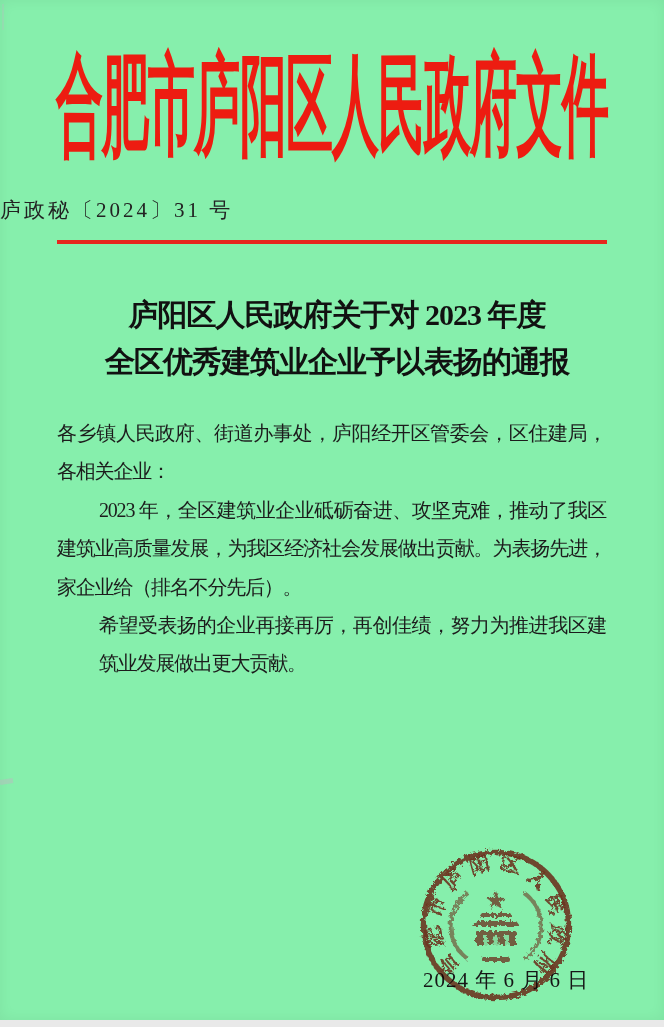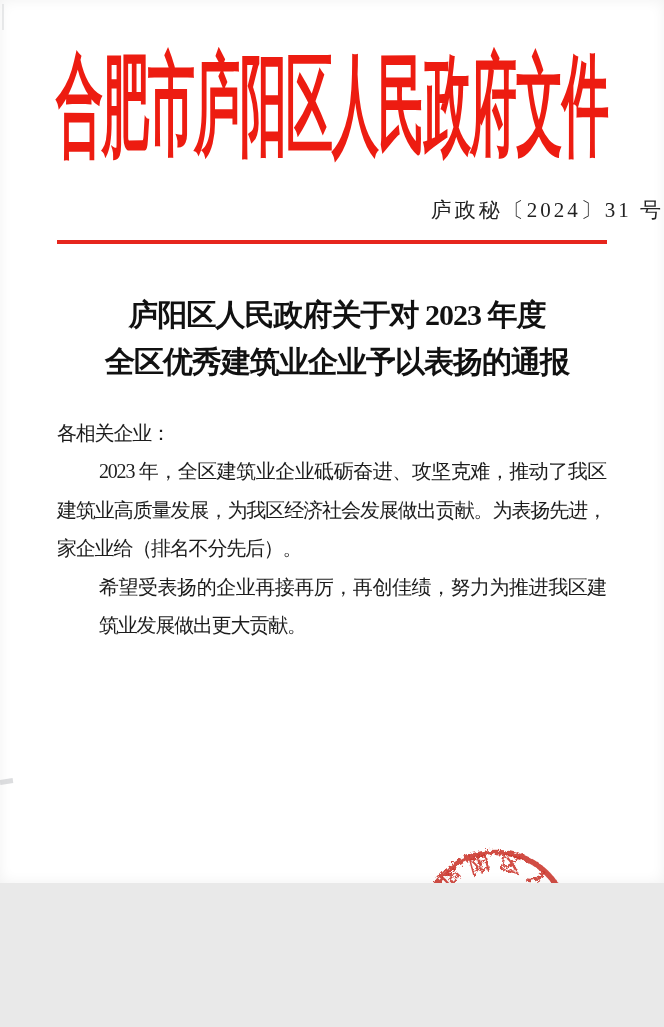--- a/index.html
+++ b/index.html
@@ -1,39 +1,39 @@
 <!DOCTYPE html>
 <html><head>
 <meta charset="utf-8">
 <style>
   html,body{margin:0;padding:0;background:#e9e9e9;}
   .page{
     position:relative;
-    width:664px;height:883px;
+    width:664px;height:1020px;
     margin:0 auto;
-    background:#ffffff;
+    background:#86efac;
     overflow:hidden;
     box-shadow:inset 0 0 14px rgba(0,0,0,.06);
     font-family:"Liberation Serif","DejaVu Serif",serif;
     color:#1c1c1c;
   }
   
   .red-header{
     position:absolute;left:0;right:0;top:33px;
     text-align:center;
     font-size:47px;font-weight:bold;
     letter-spacing:-1px;
     color:#ed1c11;
     transform:scaleY(2.35);
     transform-origin:50% 0;
     white-space:nowrap;
   }
   .doc-number{
     position:absolute;left:0;right:0;top:196px;
-    text-align:right;
+    text-align:left;
     font-size:21px;
     letter-spacing:3px;
     color:#222;
   }
   .red-divider{
     position:absolute;left:57px;top:240px;
     width:550px;height:4px;
     background:#e6261d;
   }
   .doc-title{
@@ -86,20 +86,21 @@
   <div class="doc-number">庐政秘〔2024〕31 号</div>
 
   <div class="red-divider"></div>
 
   <div class="doc-title">
     <div>庐阳区人民政府关于对 2023 年度</div>
     <div>全区优秀建筑业企业予以表扬的通报</div>
   </div>
 
   <div class="body-text">
+    <div class="line fill">各乡镇人民政府、街道办事处，庐阳经开区管委会，区住建局，</div>
     <div class="line">各相关企业：</div>
     <div class="line indent fill">2023 年，全区建筑业企业砥砺奋进、攻坚克难，推动了我区</div>
     <div class="line fill">建筑业高质量发展，为我区经济社会发展做出贡献。为表扬先进，</div>
     <div class="line">家企业给（排名不分先后）。</div>
     <div class="line indent fill">希望受表扬的企业再接再厉，再创佳绩，努力为推进我区建</div>
     <div class="line indent">筑业发展做出更大贡献。</div>
   </div>
 
 
   <div class="issue-date">2024 年 6 月 6 日</div>

